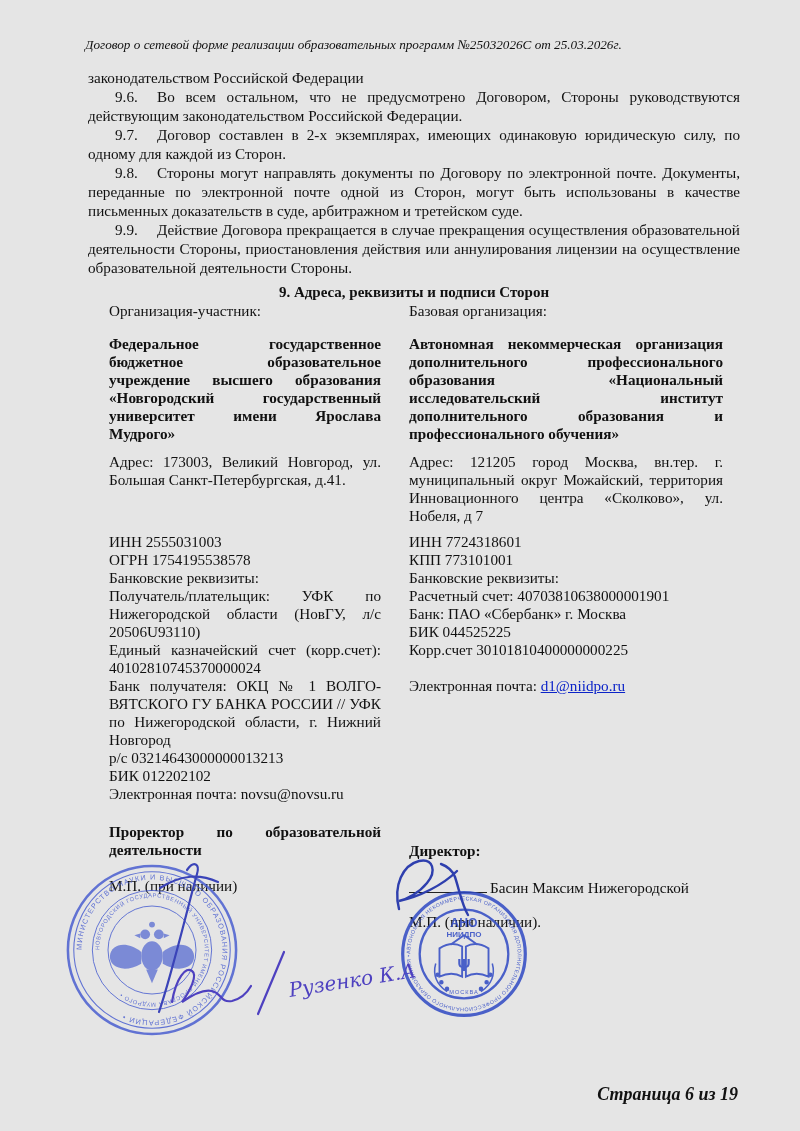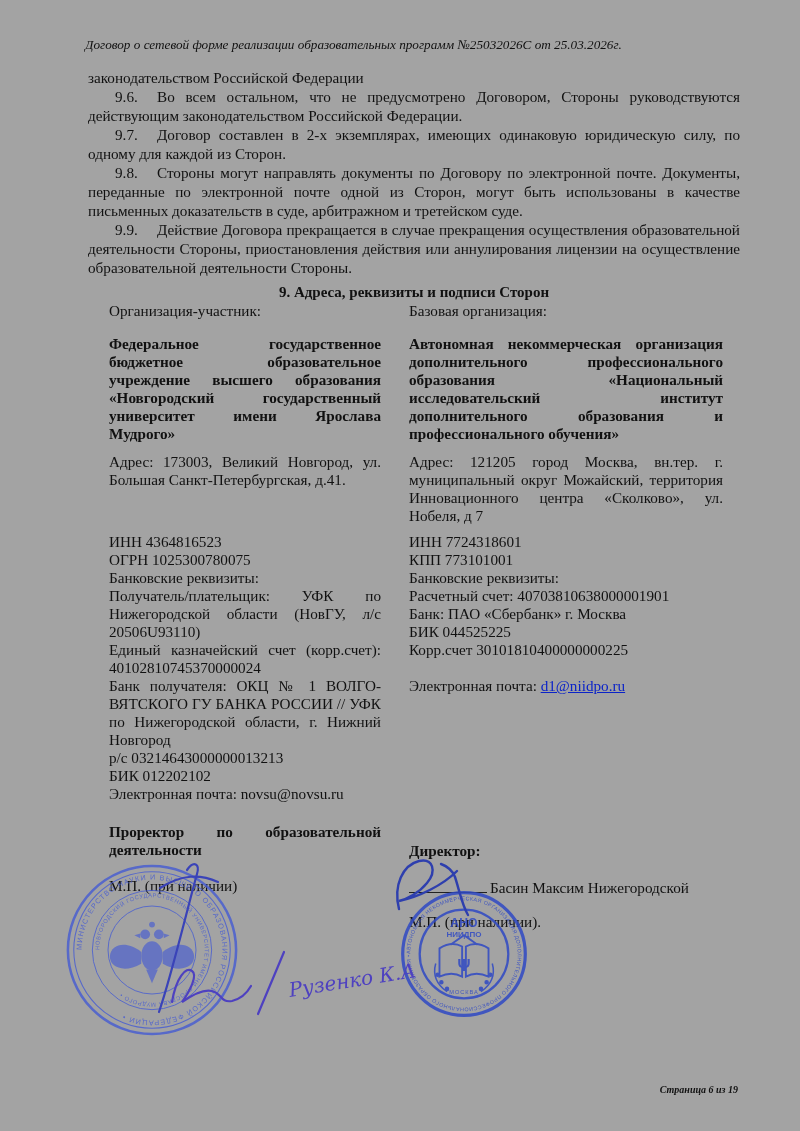--- a/index.html
+++ b/index.html
@@ -1,17 +1,17 @@
 <!DOCTYPE html>
 <html><head>
 <meta charset="utf-8">
 <style>
   html,body{margin:0;padding:0;background:#ffffff;}
   .page{
-    position:relative; width:800px; height:1131px; background:#a3a3a3;
+    position:relative; width:800px; height:1131px; background:#e5e5e5;
     font-family:"Liberation Serif", serif; color:#111; overflow:hidden;
   }
   .page-header{
     position:absolute; left:85px; top:37px;
     font-style:italic; font-size:13.2px; white-space:nowrap;
   }
   .content{
     position:absolute; left:88px; top:68px; width:652px;
     font-size:15.2px; line-height:19px; text-align:justify;
   }
@@ -34,21 +34,21 @@
   .email-link{color:#0b23c8; text-decoration:underline;}
   .signer-title{font-weight:bold; height:38px; box-sizing:border-box; text-align:justify;}
   .signer-title.pad-top{padding-top:19px;}
   .sign-row{margin-top:18px; white-space:nowrap;}
   .sig-line{display:inline-block; border-bottom:1px solid #222; height:13px; margin-right:3px;}
   .sig-line.w-left{width:58px;}
   .sig-line.w-right{width:78px;}
   .mp-note{margin-top:16px;}
   .page-footer{
     position:absolute; top:1084px; right:62px;
-    font-style:italic; font-weight:bold; font-size:10px;
+    font-style:italic; font-weight:bold; font-size:18px;
   }
   .stamp{position:absolute; opacity:0.85; pointer-events:none;}
   .stamp-left{left:64px; top:862px; width:176px; height:176px; z-index:5;}
   .stamp-right{left:398px; top:888px; width:132px; height:132px; z-index:5;}
   .ink-overlay{position:absolute; left:0; top:0; width:800px; height:1131px; z-index:6; pointer-events:none;}
 </style>
 </head>
 <body>
 
 <div class="page">
@@ -65,22 +65,22 @@
 
     <h3 class="section-title">9. Адреса, реквизиты и подписи Сторон</h3>
 
     <div class="cols">
 
       <div class="col-left">
         <div class="role">Организация-участник:</div>
         <div class="org-name">Федеральное государственное бюджетное образовательное учреждение высшего образования «Новгородский государственный университет имени Ярослава Мудрого»</div>
         <div class="org-addr">Адрес: 173003, Великий Новгород, ул. Большая Санкт-Петербургская, д.41.</div>
         <div class="org-details">
-          <div>ИНН 4364816523</div>
-          <div>ОГРН 1025300780075</div>
+          <div>ИНН 2555031003</div>
+          <div>ОГРН 1754195538578</div>
           <div>Банковские реквизиты:</div>
           <div>Получатель/плательщик: УФК по Нижегородской области (НовГУ, л/с 20506U93110)</div>
           <div>Единый казначейский счет (корр.счет): 40102810745370000024</div>
           <div>Банк получателя: ОКЦ № 1 ВОЛГО-ВЯТСКОГО ГУ БАНКА РОССИИ // УФК по Нижегородской области, г. Нижний Новгород</div>
           <div>р/с 03214643000000013213</div>
           <div>БИК 012202102</div>
           <div class="email-row"><span>Электронная почта: </span><span>novsu@novsu.ru</span></div>
         </div>
         <div class="signer">
           <div class="signer-title">Проректор по образовательной деятельности</div>

